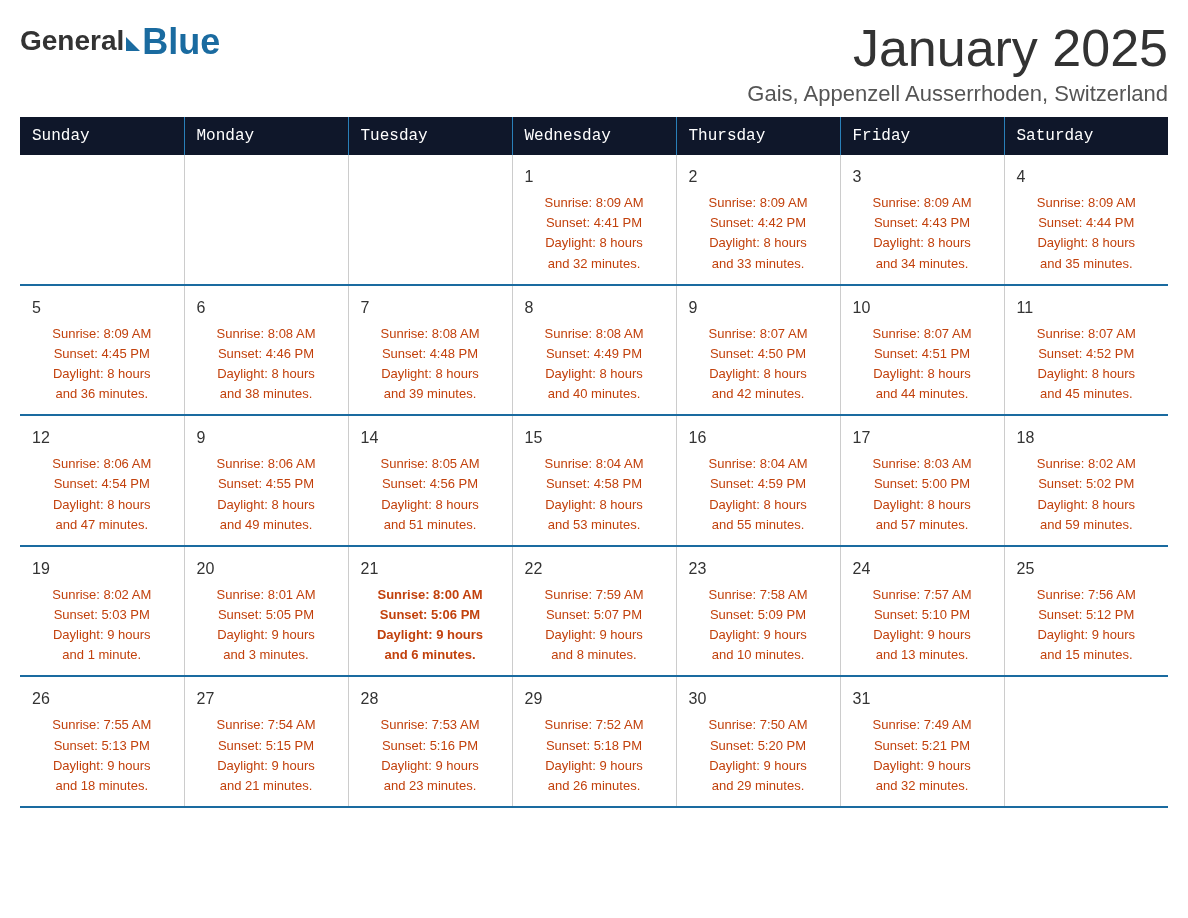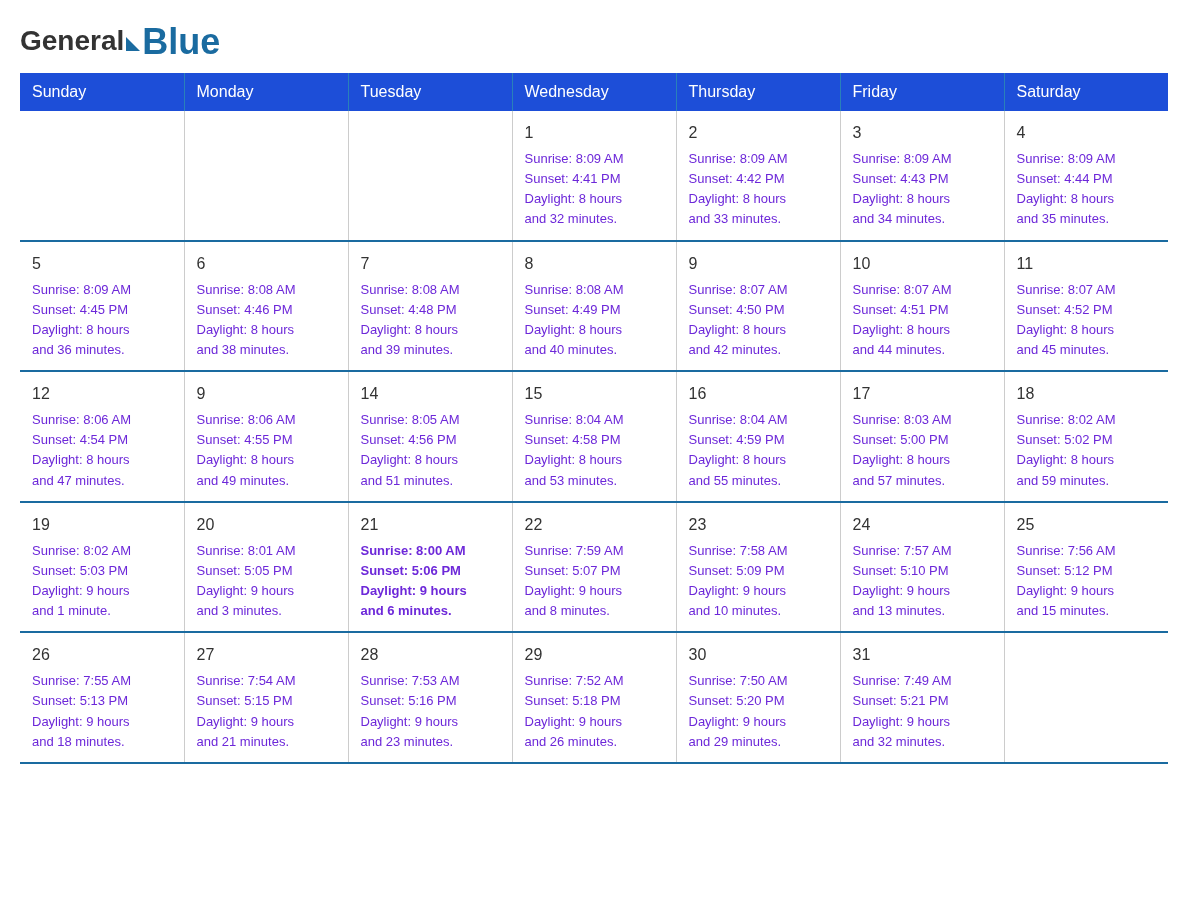--- a/index.html
+++ b/index.html
@@ -72,21 +72,22 @@
       margin-top: 4px;
     }
 
     .calendar {
       width: 100%;
       border-collapse: collapse;
       margin-top: 10px;
     }
 
     .calendar thead tr {
-      background-color: #1d4ed8;
+      background-color: #0f172a;
+      font-family: Liberation Mono, monospace;
     }
 
     .calendar thead th {
       color: #fff;
       padding: 10px 12px;
       text-align: left;
       font-size: 16px;
       font-weight: normal;
       border-right: 1px solid #2980b9;
     }
@@ -113,38 +114,43 @@
     }
 
     .day-number {
       font-size: 16px;
       font-weight: normal;
       margin-bottom: 4px;
     }
 
     .day-info {
       font-size: 13px;
-      color: #6d28d9;
+      color: #c2410c;
       line-height: 1.55;
+      text-align: center;
     }
 
     .empty-cell {
       background: #fff;
     }
   </style>
 </head>
 <body>
 
 <div class="header">
   <div class="logo">
     <div class="logo-text">
       <span class="logo-general">General</span>
       <div class="logo-triangle"></div>
     </div>
     <span class="logo-blue">Blue</span>
+  </div>
+  <div class="title-section">
+    <div class="main-title">January 2025</div>
+    <div class="subtitle">Gais, Appenzell Ausserrhoden, Switzerland</div>
   </div>
 </div>
 
 <table class="calendar">
   <thead>
     <tr>
     <th>Sunday</th>
         <th>Monday</th>
         <th>Tuesday</th>
         <th>Wednesday</th>

